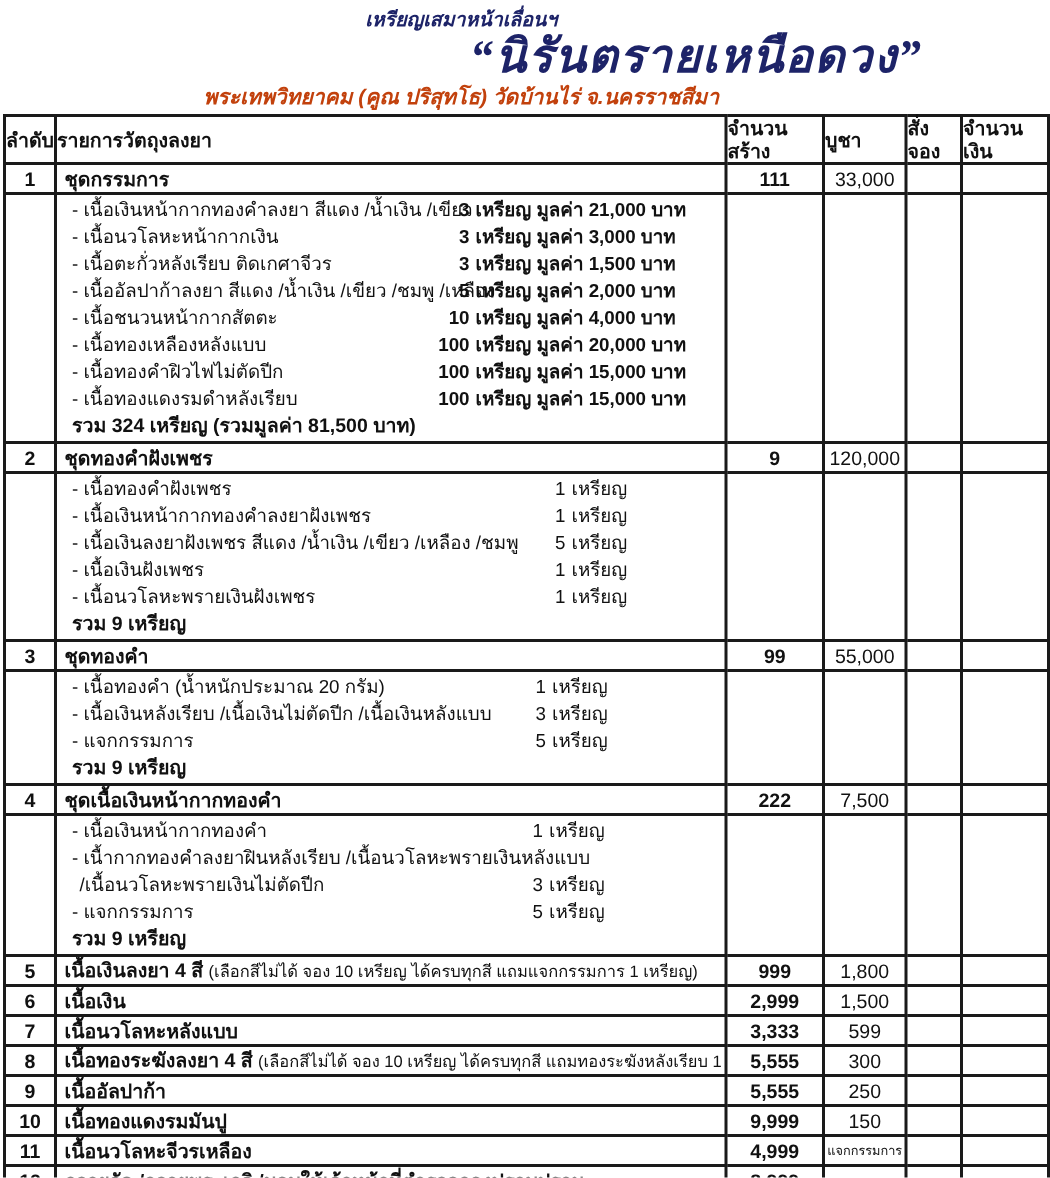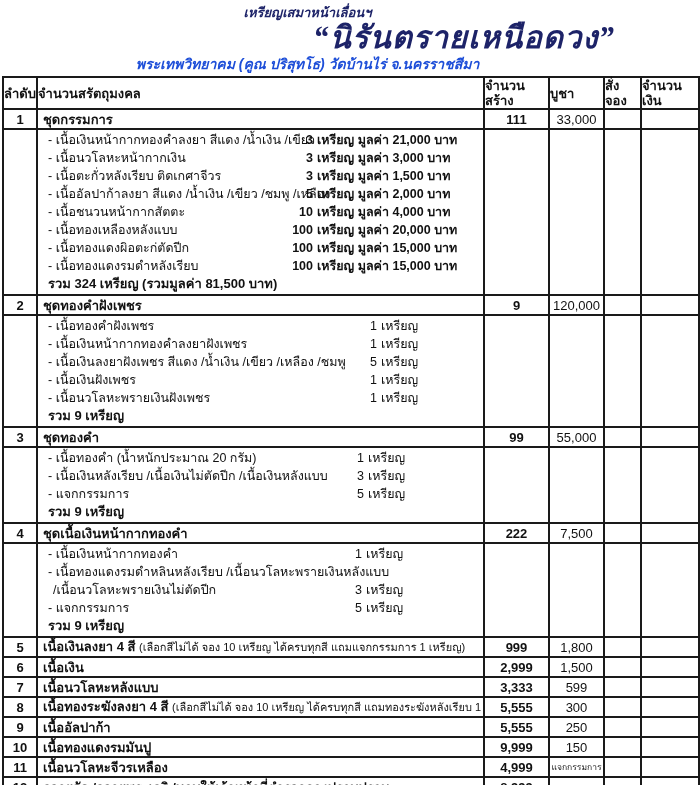--- a/index.html
+++ b/index.html
@@ -2,21 +2,21 @@
 <html><head>
 <meta charset="utf-8">
 <style>
   html,body{margin:0;padding:0;background:#ffffff;width:700px;height:785px;overflow:hidden;
     font-family:"Liberation Sans",sans-serif;color:#111;}
   .page{width:615px;height:785px;position:relative;}
   .doc-header{text-align:center;padding-top:4px;}
   .hl1{font-size:13px;font-weight:bold;font-style:italic;color:#1d2368;line-height:17px;}
   .hl2{font-size:31px;font-weight:bold;font-style:italic;color:#1d2368;line-height:34px;
        font-family:"Liberation Serif",serif;letter-spacing:1px;text-align:right;}
-  .hl3{font-size:14px;font-weight:bold;font-style:italic;color:#1d4ed8;line-height:18px;}
+  .hl3{font-size:14px;font-weight:bold;font-style:italic;color:#c2410c;line-height:18px;}
   table{border-collapse:collapse;table-layout:fixed;width:696px;margin-left:2px;margin-top:3px;}
   col.c1{width:34px}col.c2{width:447px}col.c3{width:65px}col.c4{width:55px}col.c5{width:37px}col.c6{width:58px}
   th,td{border:2px solid #1a1a1a;padding:0;vertical-align:middle;font-size:13px;line-height:15px;}
   th{height:19px;font-weight:bold;text-align:left;}
   tr.main td,tr.simple td{height:18px;}
   td.no{text-align:center;font-weight:bold;}
   td.item{text-align:left;padding-left:5px;overflow:hidden;white-space:nowrap;}
   td.made{text-align:center;font-weight:bold;}
   td.price{text-align:center;}
   td.price.tiny{font-size:8.5px;margin-top:23px;}
@@ -48,21 +48,21 @@
         <col class="c1">
         <col class="c2">
         <col class="c3">
         <col class="c4">
         <col class="c5">
         <col class="c6">
       </colgroup>
     <thead>
       <tr>
         <th>ลำดับ</th>
-        <th>จำนวนสรัตถุมงคล</th>
+        <th>รายการวัตถุงลงยา</th>
         <th>จำนวนสร้าง</th>
         <th>บูชา</th>
         <th>สั่งจอง</th>
         <th>จำนวนเงิน</th>
       </tr>
     </thead>
     <tbody>
 
       <tr class="main">
         <td class="no">1</td>
@@ -75,21 +75,21 @@
       <tr class="subblock g1">
         <td></td>
         <td class="item">
           <div class="subs">
             <div class="line"><span class="lbl">- เนื้อเงินหน้ากากทองคำลงยา  สีแดง /น้ำเงิน /เขียว</span><span class="qty"><span class="qn">3</span><span class="qu">เหรียญ มูลค่า 21,000 บาท</span></span></div>
             <div class="line"><span class="lbl">- เนื้อนวโลหะหน้ากากเงิน</span><span class="qty"><span class="qn">3</span><span class="qu">เหรียญ มูลค่า 3,000 บาท</span></span></div>
             <div class="line"><span class="lbl">- เนื้อตะกั่วหลังเรียบ ติดเกศาจีวร</span><span class="qty"><span class="qn">3</span><span class="qu">เหรียญ มูลค่า 1,500 บาท</span></span></div>
             <div class="line"><span class="lbl">- เนื้ออัลปาก้าลงยา  สีแดง /น้ำเงิน /เขียว /ชมพู /เหลือง</span><span class="qty"><span class="qn">5</span><span class="qu">เหรียญ มูลค่า 2,000 บาท</span></span></div>
             <div class="line"><span class="lbl">- เนื้อชนวนหน้ากากสัตตะ</span><span class="qty"><span class="qn">10</span><span class="qu">เหรียญ มูลค่า 4,000 บาท</span></span></div>
             <div class="line"><span class="lbl">- เนื้อทองเหลืองหลังแบบ</span><span class="qty"><span class="qn">100</span><span class="qu">เหรียญ มูลค่า 20,000 บาท</span></span></div>
-            <div class="line"><span class="lbl">- เนื้อทองแดงผิอตะก่ตัดปีก</span><span class="qty"><span class="qn">100</span><span class="qu">เหรียญ มูลค่า 15,000 บาท</span></span></div>
+            <div class="line"><span class="lbl">- เนื้อทองคำฝิวไฟไม่ตัดปีก</span><span class="qty"><span class="qn">100</span><span class="qu">เหรียญ มูลค่า 15,000 บาท</span></span></div>
             <div class="line"><span class="lbl">- เนื้อทองแดงรมดำหลังเรียบ</span><span class="qty"><span class="qn">100</span><span class="qu">เหรียญ มูลค่า 15,000 บาท</span></span></div>
             <div class="line total">รวม 324 เหรียญ (รวมมูลค่า 81,500 บาท)</div>
           </div>
         </td>
         <td></td>
           <td></td>
           <td></td>
           <td></td>
       </tr>
 
@@ -149,21 +149,21 @@
         <td class="made">222</td>
         <td class="price">7,500</td>
         <td></td>
         <td></td>
       </tr>
       <tr class="subblock g4">
         <td></td>
         <td class="item">
           <div class="subs">
             <div class="line"><span class="lbl">- เนื้อเงินหน้ากากทองคำ</span><span class="qty"><span class="qn">1</span><span class="qu">เหรียญ</span></span></div>
-            <div class="line"><span class="lbl">- เนื้อทองแดงรมดำหลินหลังเรียบ /เนื้อนวโลหะพรายเงินหลังแบบ</span></div>
+            <div class="line"><span class="lbl">- เนื้ากากทองคำลงยาฝินหลังเรียบ /เนื้อนวโลหะพรายเงินหลังแบบ</span></div>
             <div class="line indent"><span class="lbl">/เนื้อนวโลหะพรายเงินไม่ตัดปีก</span><span class="qty"><span class="qn">3</span><span class="qu">เหรียญ</span></span></div>
             <div class="line"><span class="lbl">- แจกกรรมการ</span><span class="qty"><span class="qn">5</span><span class="qu">เหรียญ</span></span></div>
             <div class="line total">รวม 9 เหรียญ</div>
           </div>
         </td>
         <td></td>
           <td></td>
           <td></td>
           <td></td>
       </tr>

